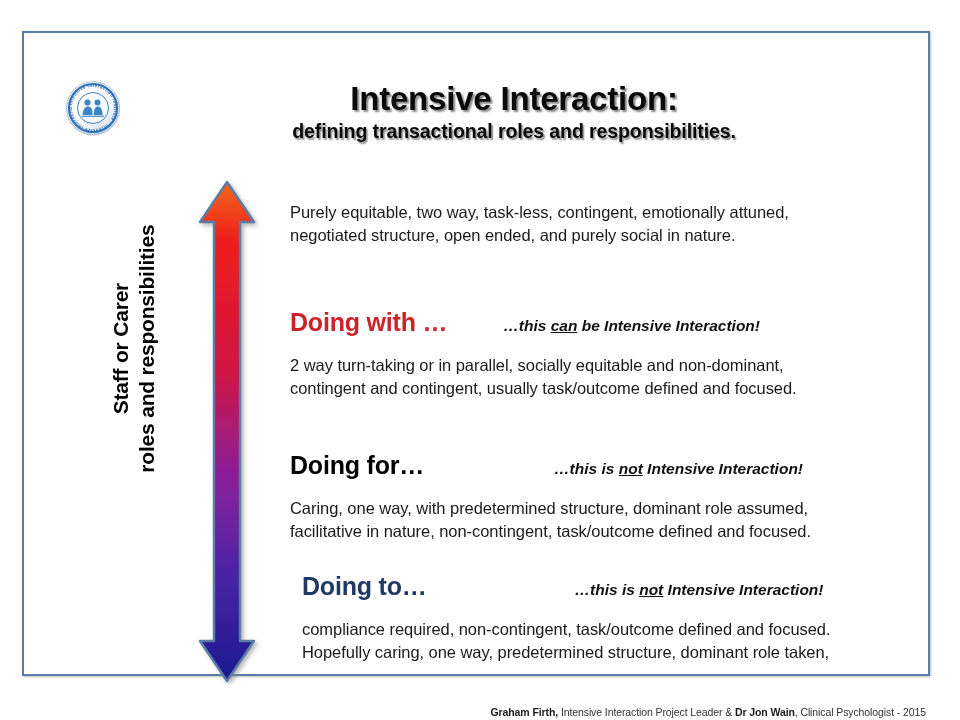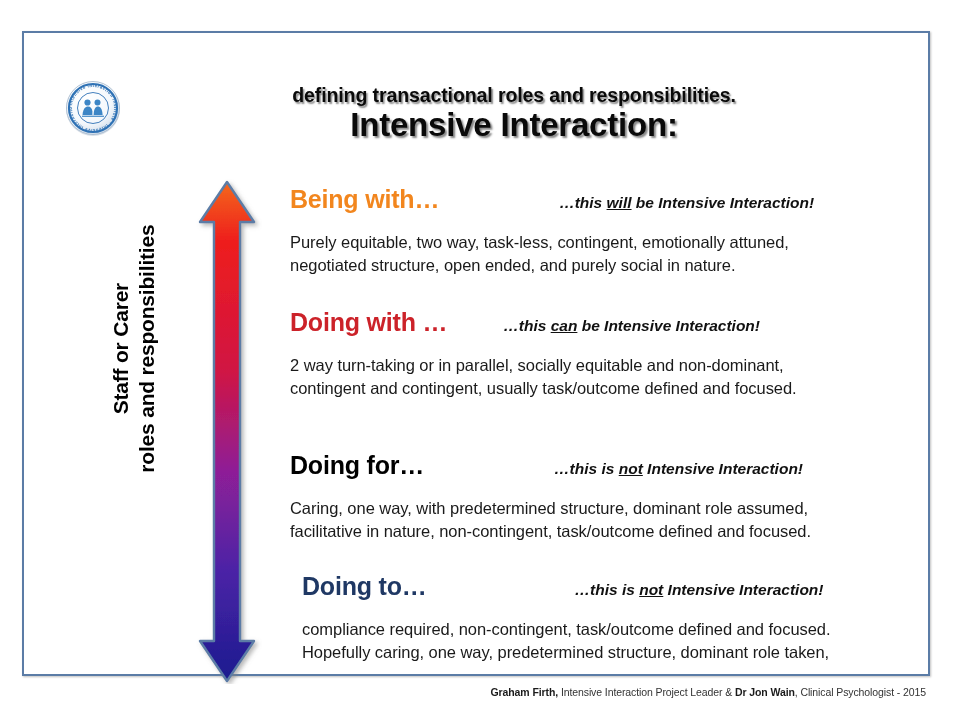--- a/index.html
+++ b/index.html
@@ -173,21 +173,21 @@
   #section-being .sec-tag { margin-left: 120px; }
   #section-with  .sec-tag { margin-left: 56px; }
   #section-for   .sec-tag { margin-left: 130px; }
   #section-to    .sec-tag { margin-left: 148px; }
 
   
   #footer-credit {
     position: absolute;
     left: 0;
     right: 34px;
-    top: 686px;
+    top: 706px;
     text-align: right;
     font-size: 10.5px;
     color: #333333;
     letter-spacing: -0.1px;
     white-space: nowrap;
   }
   #footer-credit b { font-weight: bold; color: #1a1a1a; }
 </style>
 </head>
 <body>
@@ -217,22 +217,22 @@
         <circle cx="37.5" cy="27.6" r="3.0"></circle>
         <path d="M22.5 40 C23 33.5 25.5 31.5 28 31.5 C30.6 31.5 32.2 33.6 32.4 36.6 L32.4 40 Z"></path>
         <path d="M33.6 40 C33.8 33.8 35.6 31.6 37.9 31.6 C40.3 31.6 42.3 33.8 42.6 40 Z"></path>
         <path d="M22 40.6 L44 40.6 L44 42 L22 42 Z" opacity="0.85"></path>
       </g>
     </svg>
   </div>
 
 
   <div id="title-block">
+    <div id="main-title">Intensive Interaction:</div>
     <div id="sub-title">defining transactional roles and responsibilities.</div>
-    <div id="main-title">Intensive Interaction:</div>
   </div>
 
   <div id="axis-label">
     <div>Staff or Carer</div>
     <div>roles and responsibilities</div>
   </div>
 
   <div id="gradient-arrow">
     <svg width="66" height="505" viewBox="0 0 66 505">
       <defs>
@@ -257,24 +257,20 @@
                L 4 462
                L 18 462
                L 18 43
                L 4 43 Z" fill="url(#arrowGrad)" stroke="#5b7ca6" stroke-width="2.4" stroke-linejoin="round"></path>
     </svg>
   </div>
 
   <div id="content">
 
     <div class="section" id="section-being">
-      <div class="sec-head-row">
-        <span class="sec-title" style="color:#f2861e">Being with…</span>
-        <span class="sec-tag"><span>…this </span><u>will</u><span> be Intensive Interaction!</span></span>
-      </div>
       <div class="sec-body">
         <div>Purely equitable, two way, task-less,  contingent, emotionally attuned,</div>
         <div>negotiated structure, open ended, and purely social in nature.</div>
       </div>
     </div>
 
     <div class="section" id="section-with">
       <div class="sec-head-row">
         <span class="sec-title" style="color:#cc2229">Doing with …</span>
         <span class="sec-tag"><span>…this </span><u>can</u><span> be Intensive Interaction!</span></span>

